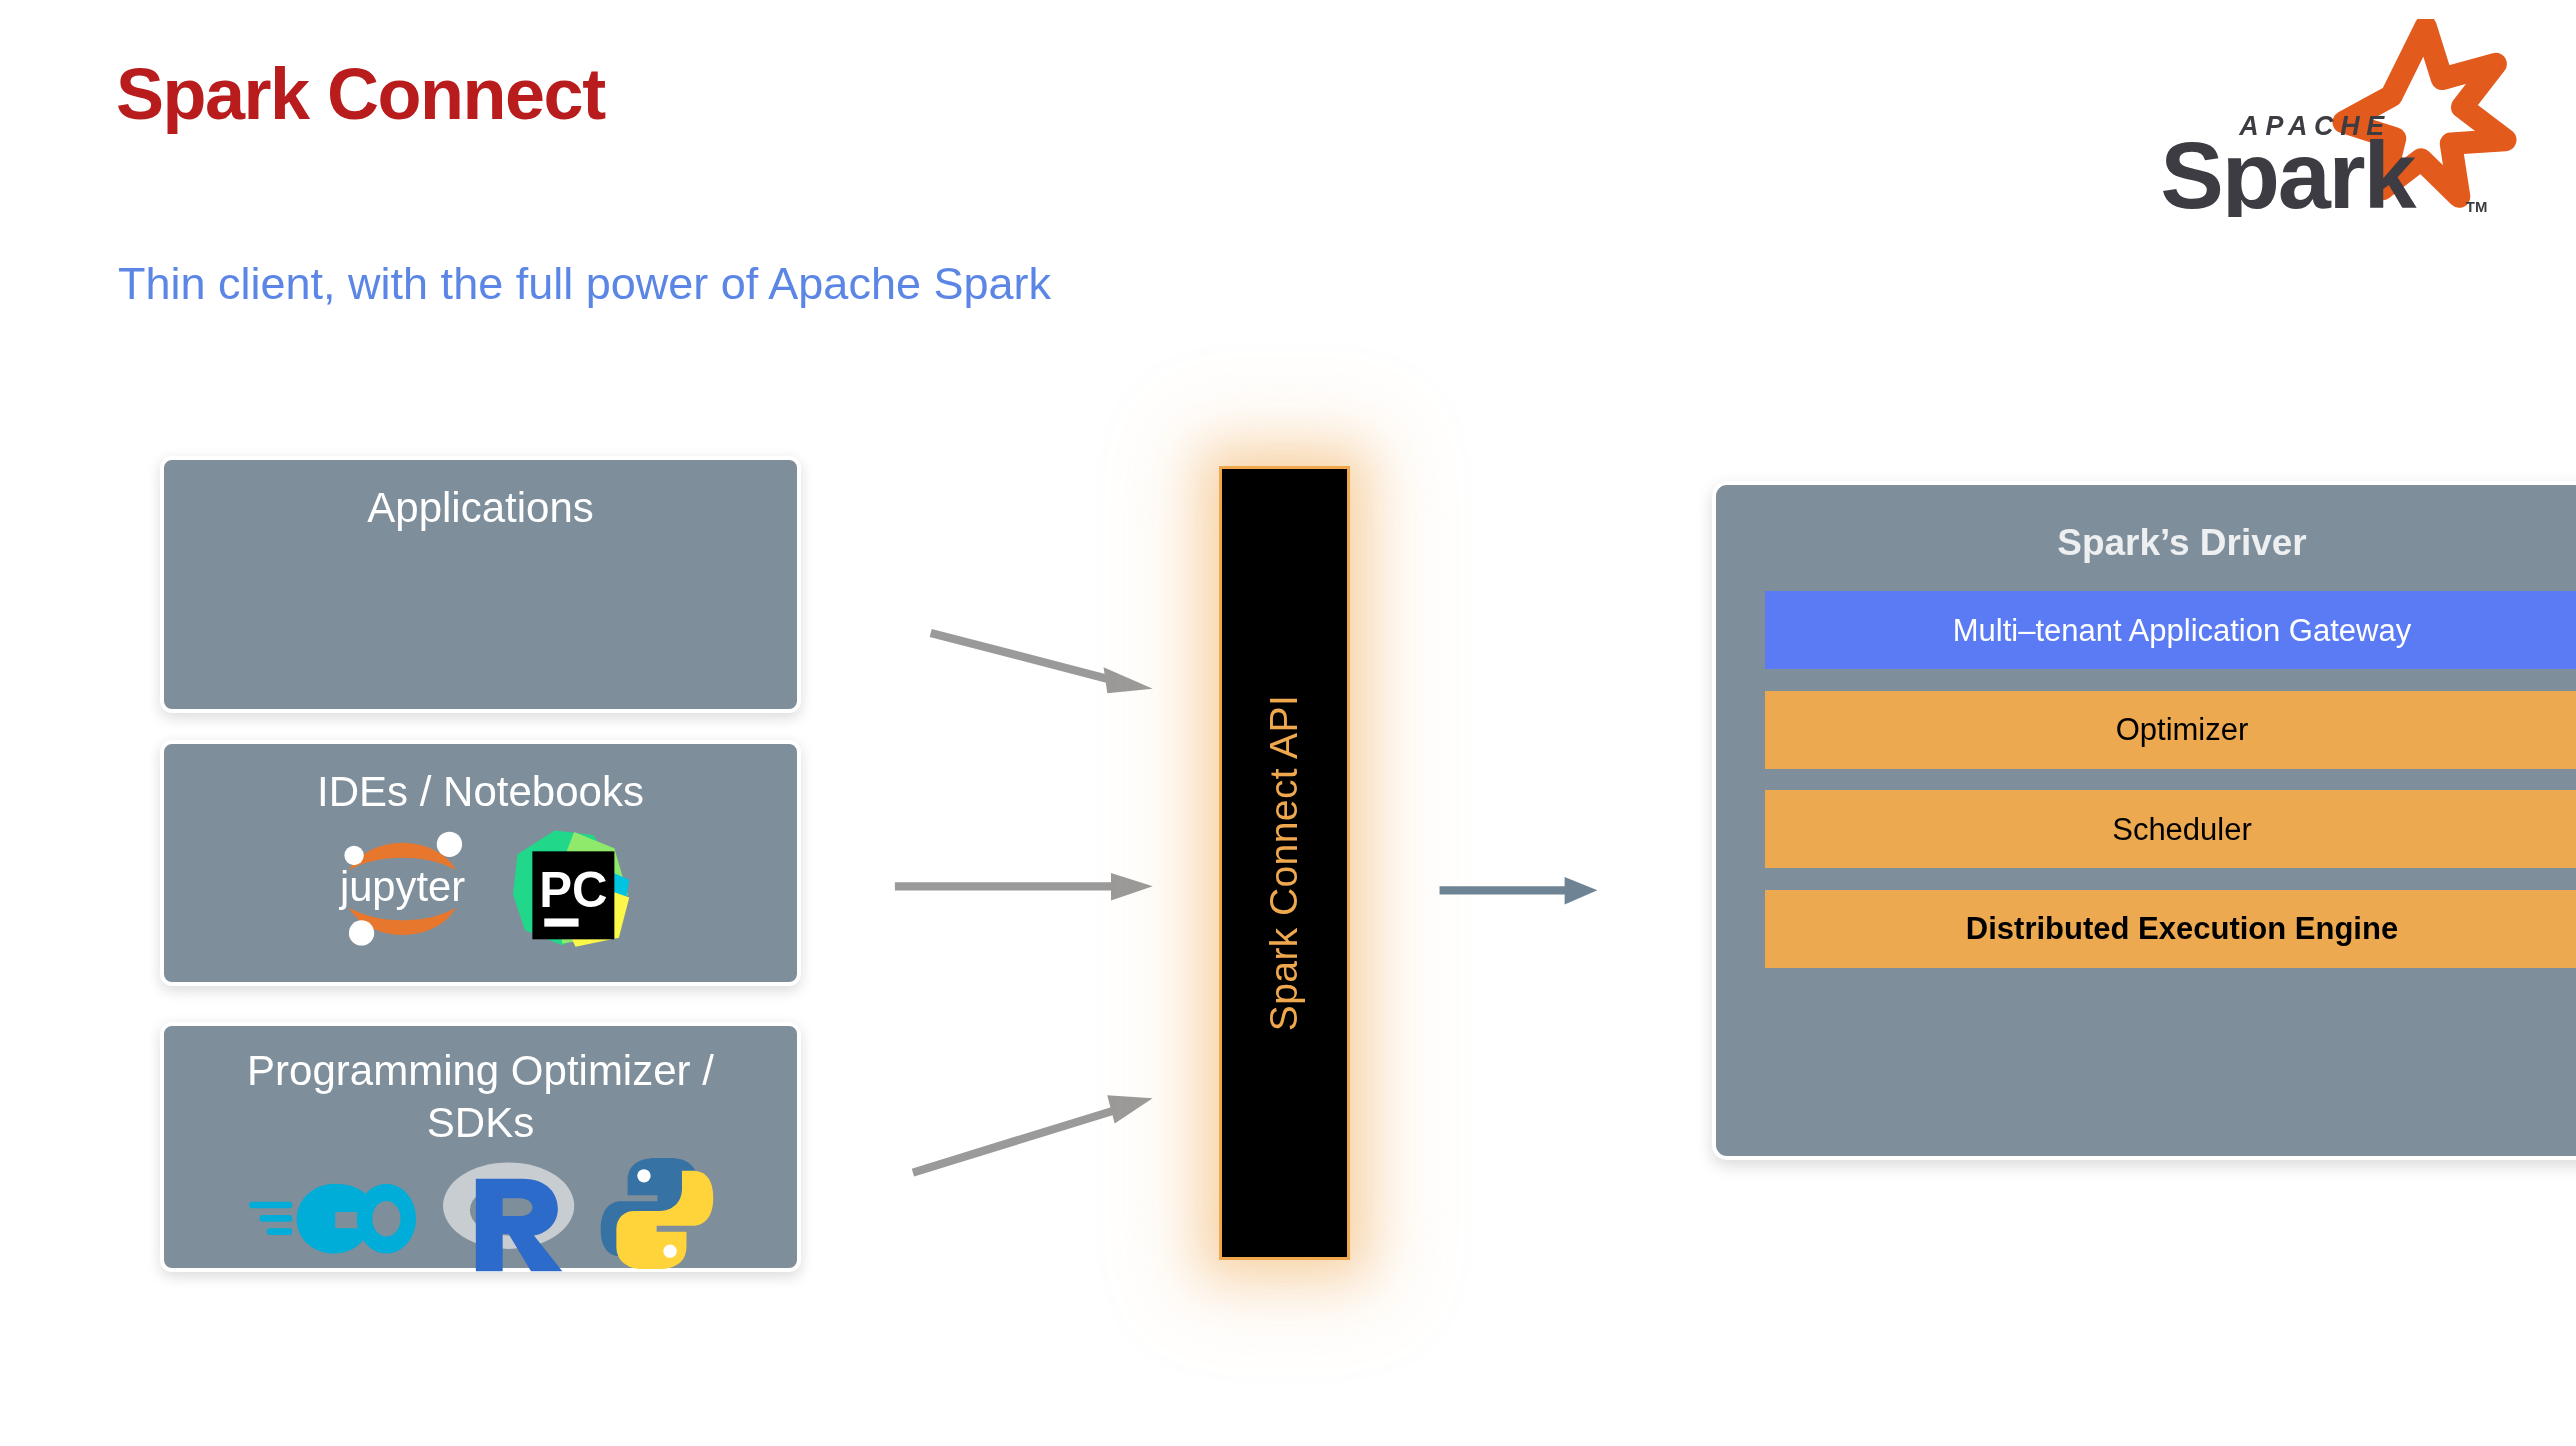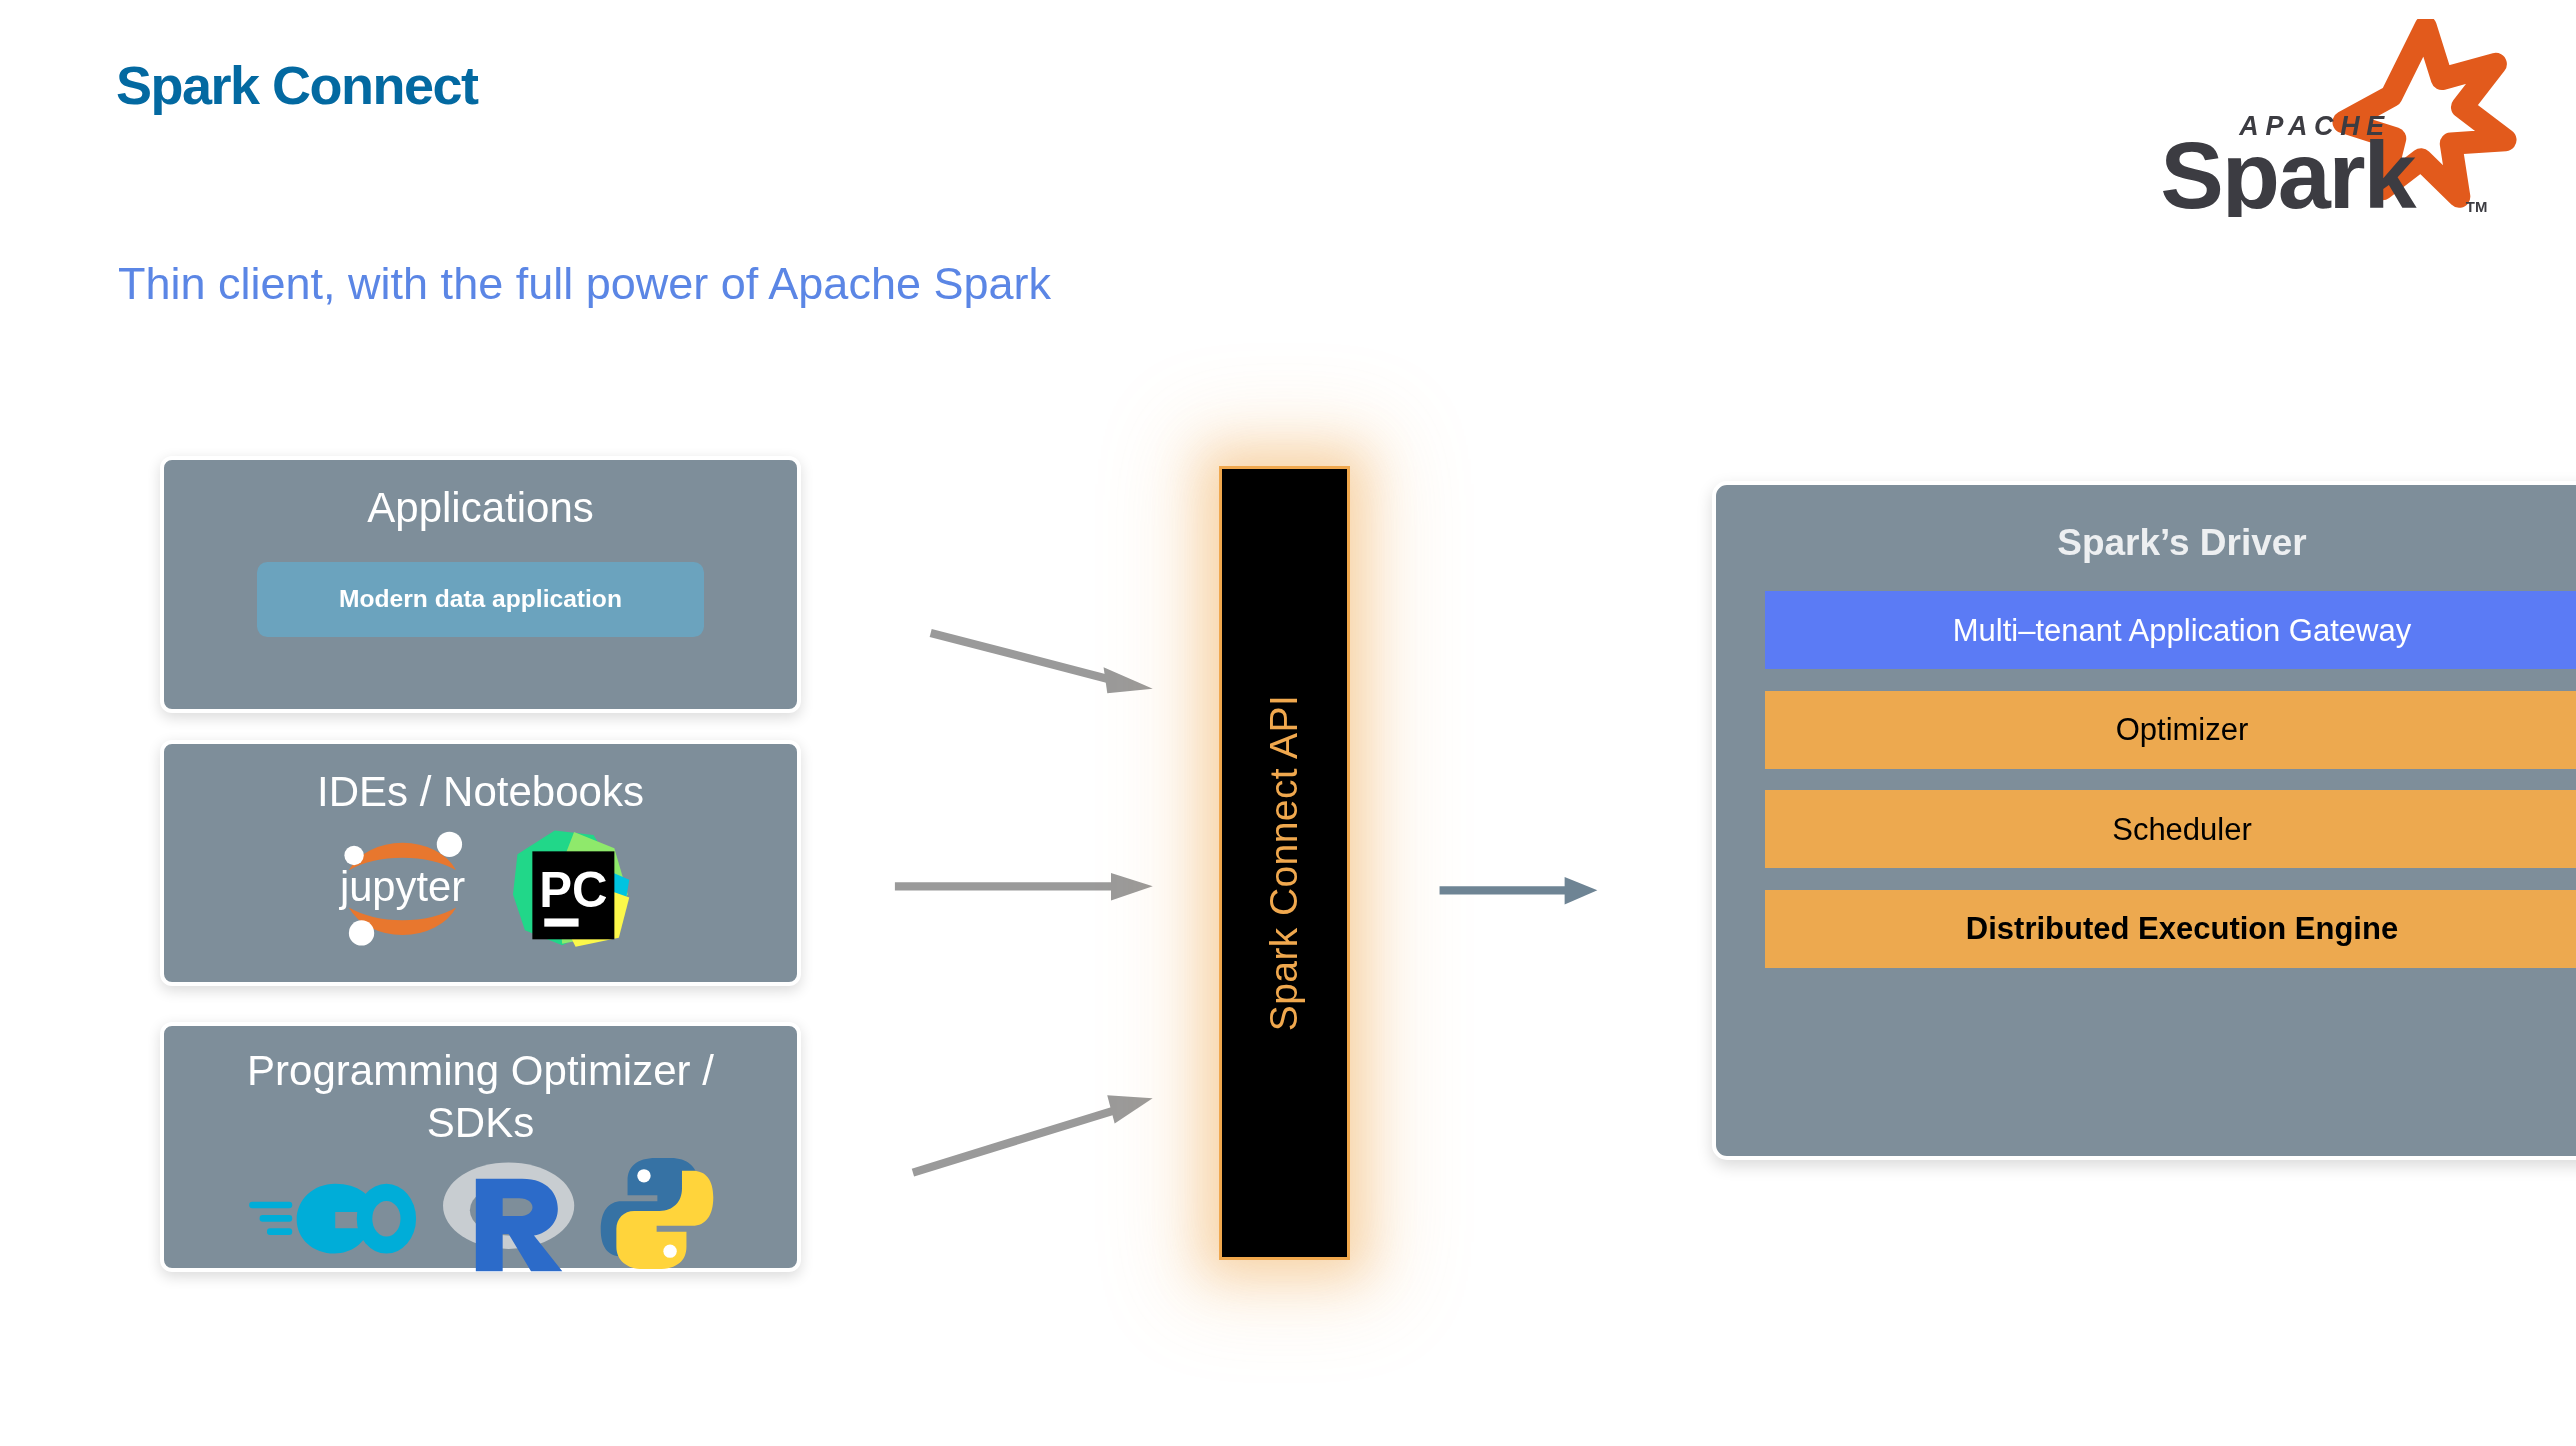--- a/index.html
+++ b/index.html
@@ -14,24 +14,24 @@
     overflow: hidden;
     font-family: "Liberation Sans", sans-serif;
     -webkit-font-smoothing: antialiased;
   }
 
   
   #page-title {
     position: absolute;
     left: 116px;
     top: 58px;
-    font-size: 54px;
+    font-size: 72px;
     font-weight: 700;
     letter-spacing: -1.5px;
-    color: #0369a1;
+    color: #b91c1c;
     line-height: 1;
     white-space: nowrap;
   }
   #page-subtitle {
     position: absolute;
     left: 118px;
     top: 261px;
     font-size: 45px;
     font-weight: 400;
     color: #5B86E5;
@@ -183,23 +183,20 @@
 
     <text x="148" y="155" font-family="'Liberation Sans', sans-serif" font-size="36" font-weight="700" font-style="italic" letter-spacing="9" fill="#3C3C42">APACHE</text>
 
     <text x="42" y="253" font-family="'Liberation Sans', sans-serif" font-size="128" font-weight="700" fill="#3C3C42" letter-spacing="-3">Spark</text>
     <text x="452" y="258" font-family="'Liberation Sans', sans-serif" font-size="20" font-weight="700" fill="#3C3C42">TM</text>
   </svg>
 </div>
 
 <div class="client-card" id="card-applications">
   <div class="card-title">Applications</div>
-  <div class="inner-pill">
-    <span>Modern data application</span>
-  </div>
 </div>
 
 <div class="client-card" id="card-ides">
   <div class="card-title">IDEs / Notebooks</div>
   <div class="logo-row" id="ide-logo-row">
 
     <svg width="149" height="127" viewBox="0 0 200 170">
       <path d="M28 62 A78 60 0 0 1 172 62 A96 50 0 0 0 28 62 Z" fill="#E8772E"></path>
       <path d="M28 112 A78 60 0 0 0 172 112 A96 50 0 0 1 28 112 Z" fill="#E8772E"></path>
       <circle cx="35" cy="42" r="13" fill="#ffffff"></circle>

